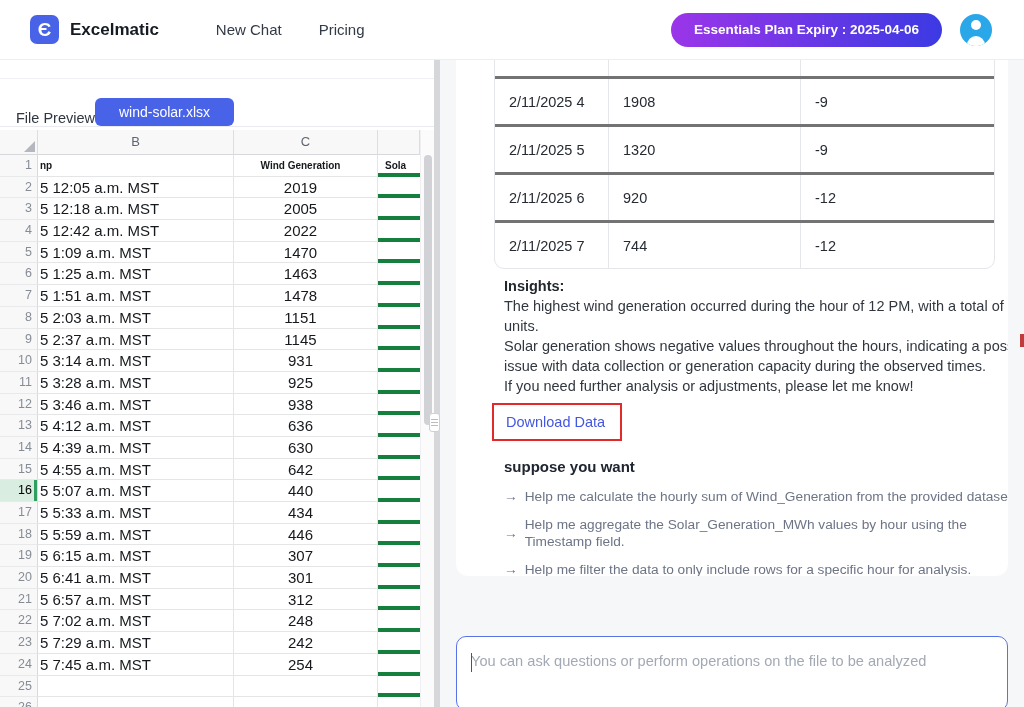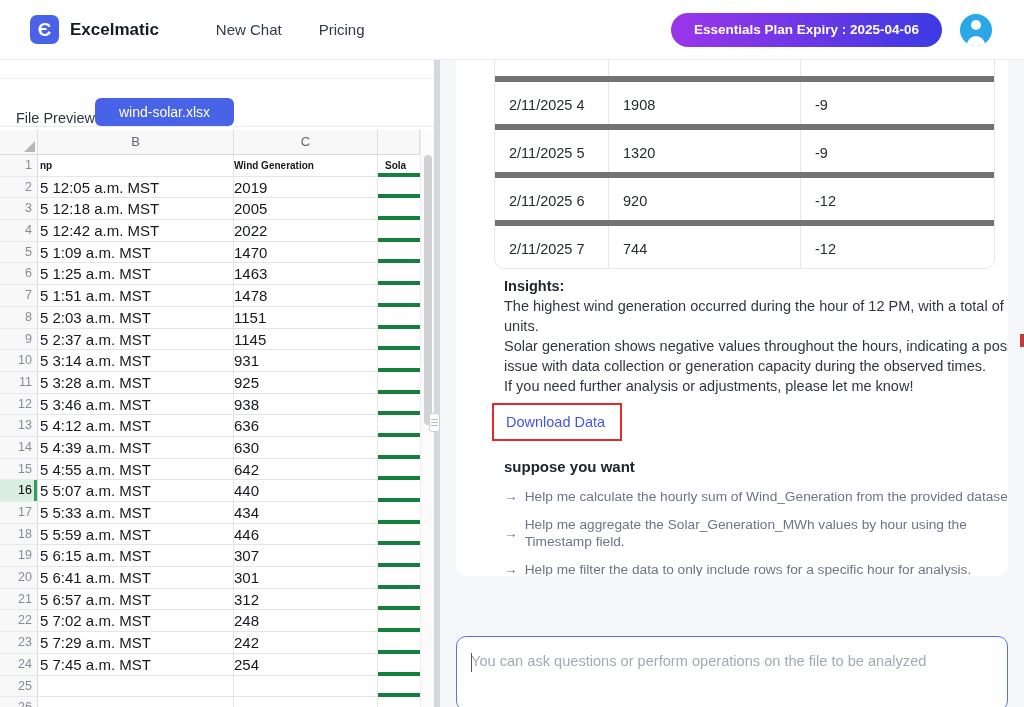--- a/index.html
+++ b/index.html
@@ -45,21 +45,21 @@
                    border-left:11px solid transparent; border-bottom:11px solid #b4b8be; }
   .cell { flex:none; overflow:hidden; white-space:nowrap; }
   .w-num { width:38px; } .w-b { width:196px; } .w-c { width:144px; } .w-d { width:42px; }
   .sheet-row { display:flex; height:21.7px; line-height:21.7px; }
   .sheet-row .num { width:38px; background:#f8f8f9; border-right:1px solid #d9dadd;
                     border-bottom:1px solid #e8e9eb; font-size:12.5px; color:#868c95;
                     text-align:right; padding-right:5px; cursor:pointer; }
   .sheet-row .num.sel { background:#d9eee0; color:#000000; box-shadow:inset -3px 0 0 #2f9e5f; }
   .sheet-row .b { width:196px; padding-left:2px; border-right:1px solid #e4e5e7;
                   border-bottom:1px solid #e4e5e7; cursor:cell; }
-  .sheet-row .c { width:144px; text-align:left; padding-right:10px; border-right:1px solid #e4e5e7;
+  .sheet-row .c { width:144px; text-align:center; padding-right:10px; border-right:1px solid #e4e5e7;
                   border-bottom:1px solid #e4e5e7; cursor:cell; }
   .sheet-row .d { width:42px; padding-left:7px; border-bottom:4px solid #15803d; cursor:cell; }
   .sheet-row.hdr .b, .sheet-row.hdr .c, .sheet-row.hdr .d { font-weight:700; font-size:10px; }
 
   .sheet-scroll { position:absolute; top:70px; left:420px; width:14px; bottom:0; background:#fbfbfc;
                   border-left:1px solid #efeff1; }
   .sheet-thumb { position:absolute; left:3px; top:25px; width:8px; height:270px;
                  border-radius:4px; background:#d0d2d5; cursor:pointer; }
 
   .divider { position:absolute; top:60px; left:434px; width:6px; bottom:0; background:#d5d7da; cursor:col-resize; }
@@ -69,21 +69,21 @@
   .grip i { display:block; width:7px; height:1px; background:#b9bcc0; }
 
   
   .right-panel { position:absolute; top:60px; left:440px; width:584px; bottom:0;
                  background:#f6f7f9; overflow:hidden; }
   .chat-card { position:absolute; top:0; left:16px; width:552px; height:516px; background:#fff;
                border-radius:0 0 12px 12px; overflow:hidden; }
 
   .rtable { position:absolute; top:-33px; left:38px; width:501px; border:1px solid #e4e6ea;
             border-radius:10px; overflow:hidden; background:#fff; }
-  .rtable-row { display:flex; height:48px; border-top:6px solid #737373; }
+  .rtable-row { display:flex; height:48px; border-top:3px solid #737373; }
   .rtable-row:first-child { border-top:none; }
   .rtable-row .rcell { flex:none; line-height:47px; font-size:14.5px; color:#262b33;
                        padding-left:14px; border-left:1px solid #e4e6ea; overflow:hidden; white-space:nowrap; }
   .rtable-row .rcell:first-child { border-left:none; }
   .rc0 { width:113px; } .rc1 { width:192px; } .rc2 { width:194px; }
 
   .insights { position:absolute; top:216px; left:48px; line-height:20px; font-size:14.5px; color:#32373f; }
   .insights .ins-h { font-weight:700; color:#23282f; }
   .insights .ins-line { white-space:nowrap; }
 

